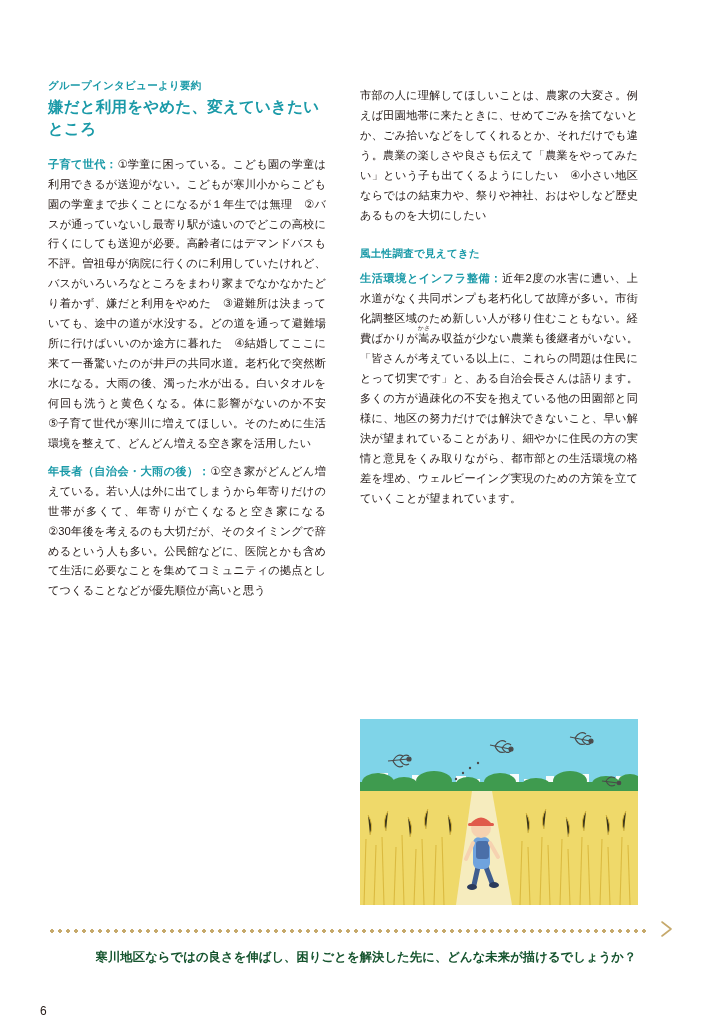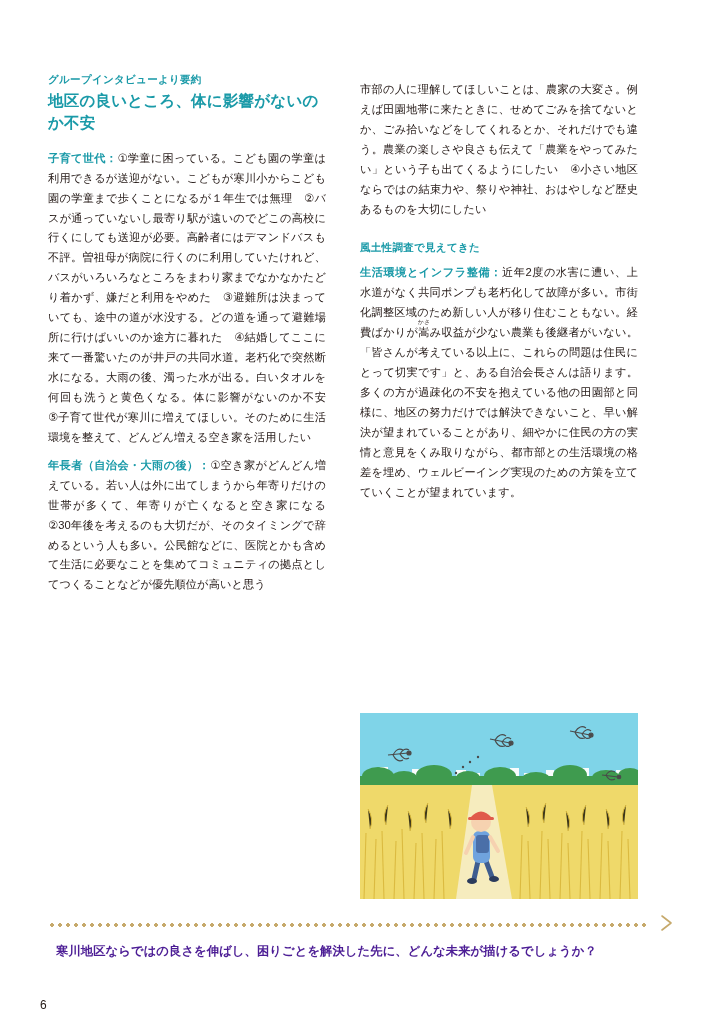--- a/index.html
+++ b/index.html
@@ -10,21 +10,21 @@
     width: 724px;
     height: 1024px;
     background: #ffffff;
     font-family: "Liberation Sans", "DejaVu Sans", sans-serif;
     position: relative;
     overflow: hidden;
     color: #231815;
   }
   .page {
     position: absolute;
-    left: 0; top: 12px;
+    left: 0; top: 18px;
     width: 724px;
     height: 772px;
     border-radius: 24px;
   }
   .col {
     position: absolute;
     width: 278px;
     top: 60px;
   }
   .col-left { left: 48px; }
@@ -97,46 +97,47 @@
   }
   .dots-rule .arrow {
     position: absolute;
     right: 0;
     top: -6px;
     width: 18px;
     height: 18px;
   }
   .callout-text {
     margin-top: 10px;
-    color: #4c1d95;
+    color: #14532d;
     font-size: 12.3px;
     line-height: 1.85;
     font-weight: 700;
     letter-spacing: 0.1px;
     padding-left: 8px;
+    text-align: center;
   }
   .callout-text .line2 { padding-left: 16px; display: block; }
 
   .folio {
     position: absolute;
     left: 40px;
     top: 986px;
     font-size: 12px;
     color: #231815;
   }
   .rt { font-size: 6px; vertical-align: super; letter-spacing: 0; }
 </style>
 </head>
 <body>
 
 <div class="page">
 
   <div class="col col-left">
     <p class="eyebrow">グループインタビューより要約</p>
-    <h2 class="headline">地区の良いところ、体に影響がないのか不安</h2>
+    <h2 class="headline">嫌だと利用をやめた、変えていきたいところ</h2>
 
     <p class="para block"><span class="lead">子育て世代：</span><span>①学童に困っている。こども園の学童は利用できるが送迎がない。こどもが寒川小からこども園の学童まで歩くことになるが１年生では無理　②バスが通っていないし最寄り駅が遠いのでどこの高校に行くにしても送迎が必要。高齢者にはデマンドバスも不評。曽祖母が病院に行くのに利用していたけれど、バスがいろいろなところをまわり家までなかなかたどり着かず、嫌だと利用をやめた　③避難所は決まっていても、途中の道が水没する。どの道を通って避難場所に行けばいいのか途方に暮れた　④結婚してここに来て一番驚いたのが井戸の共同水道。老朽化で突然断水になる。大雨の後、濁った水が出る。白いタオルを何回も洗うと黄色くなる。体に影響がないのか不安　⑤子育て世代が寒川に増えてほしい。そのために生活環境を整えて、どんどん増える空き家を活用したい</span></p>
 
     <p class="para block"><span class="lead">年長者（自治会・大雨の後）：</span><span>①空き家がどんどん増えている。若い人は外に出てしまうから年寄りだけの世帯が多くて、年寄りが亡くなると空き家になる　②30年後を考えるのも大切だが、そのタイミングで辞めるという人も多い。公民館などに、医院とかも含めて生活に必要なことを集めてコミュニティの拠点としてつくることなどが優先順位が高いと思う</span></p>
 
   </div>
 
   <div class="col col-right">
     <p class="para">市部の人に理解してほしいことは、農家の大変さ。例えば田園地帯に来たときに、せめてごみを捨てないとか、ごみ拾いなどをしてくれるとか、それだけでも違う。農業の楽しさや良さも伝えて「農業をやってみたい」という子も出てくるようにしたい　④小さい地区ならではの結束力や、祭りや神社、おはやしなど歴史あるものを大切にしたい</p>
 

